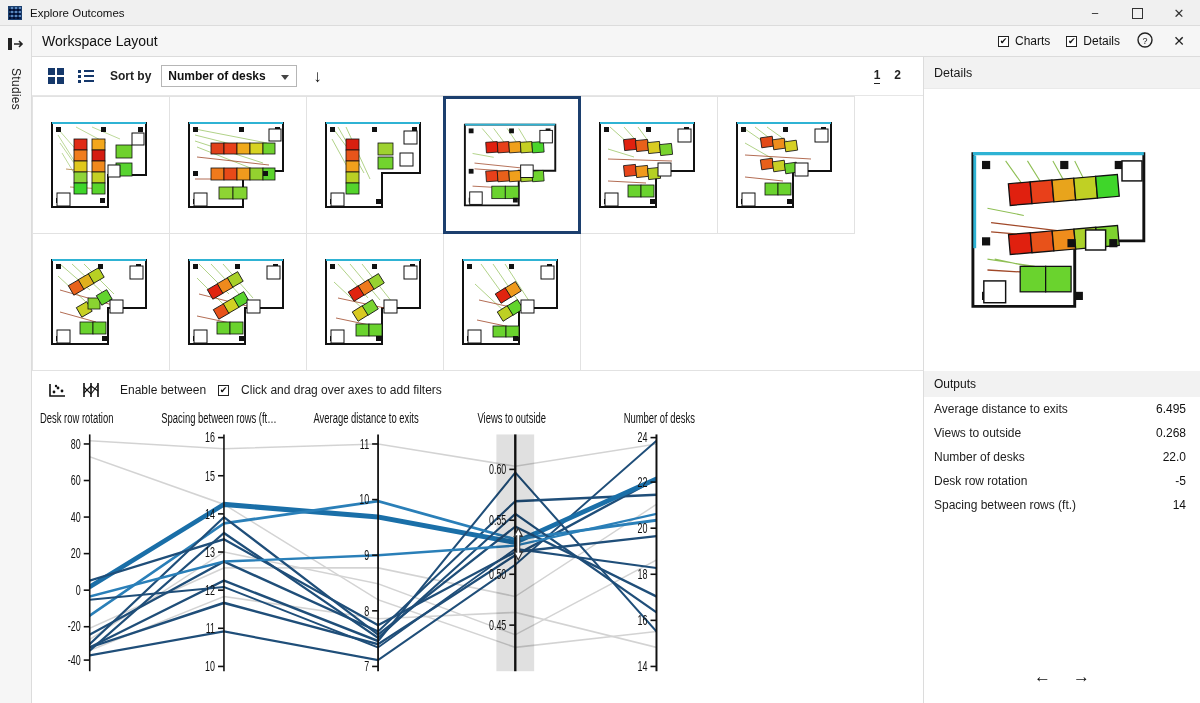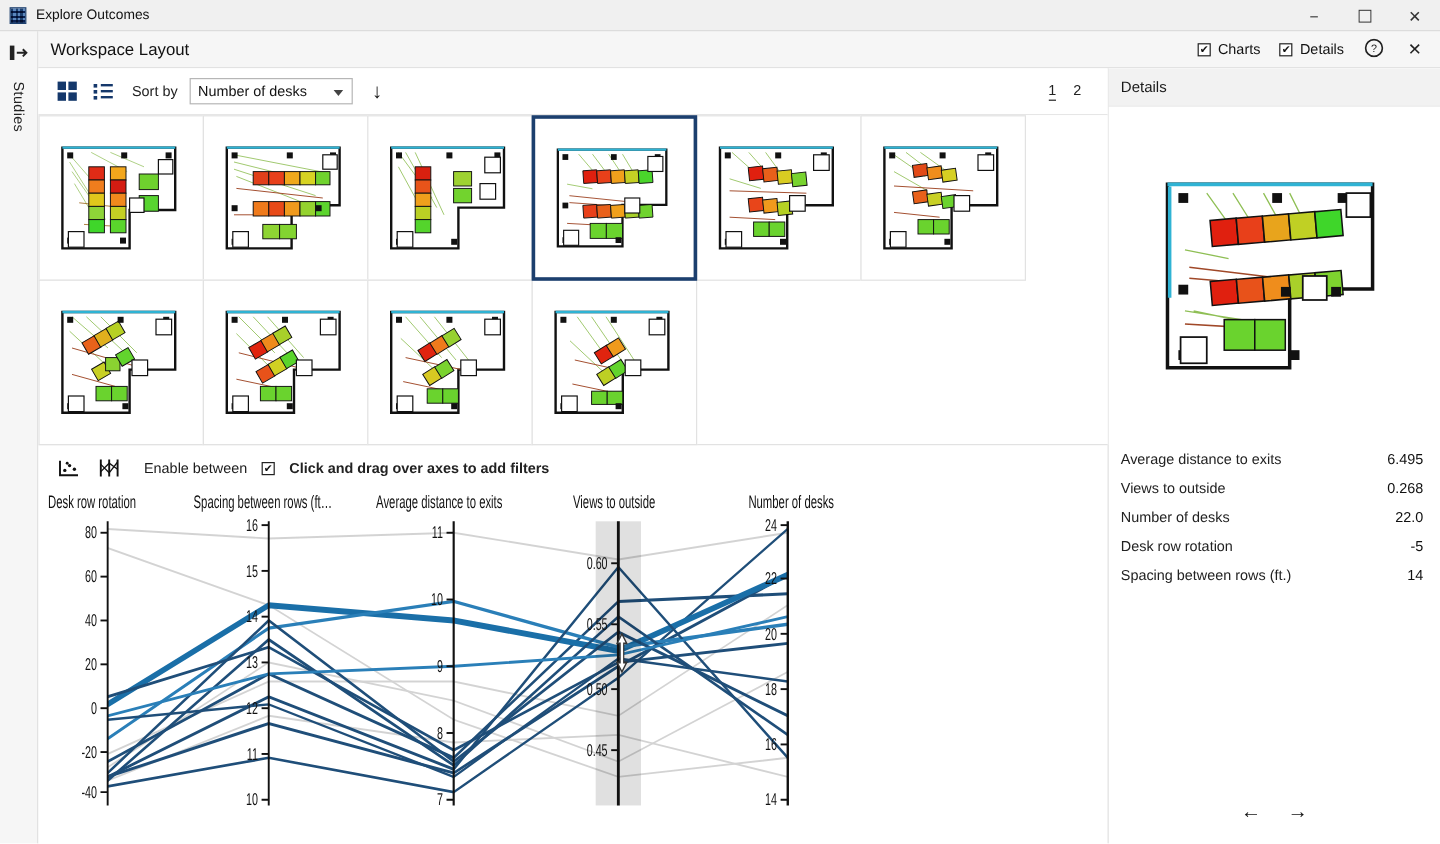--- a/index.html
+++ b/index.html
@@ -87,20 +87,21 @@
   }
 
   
   #toolbar {
     height: 39px;
     display: flex; align-items: center;
     padding: 0 12px 0 14px;
     gap: 10px;
     border-bottom: 1px solid #e6e6e6;
     background: #fff;
+    font-weight: bold;
   }
   .tb-icon {
     width: 20px; height: 20px;
     display: flex; align-items: center; justify-content: center;
     color: #1c3f6e;
   }
   .grid-ico { display: grid; grid-template-columns: 7px 7px; grid-template-rows: 7px 7px; gap: 2px; }
   .grid-ico i { background: #15386b; display: block; }
   .list-ico { display: flex; flex-direction: column; gap: 2px; width: 16px; }
   .list-ico i { display: flex; align-items: center; gap: 3px; }
@@ -162,21 +163,21 @@
   }
   .chart-mode-ico { width: 22px; height: 20px; display: flex; align-items: center; justify-content: center; }
   #filters-label { margin-left: 6px; }
   .cbox {
     width: 11px; height: 11px;
     border: 1px solid #222; background: #fff;
     display: inline-flex; align-items: center; justify-content: center;
     font-size: 9px; color: #111; line-height: 1;
     vertical-align: -1px;
   }
-  #filters-hint { color: #222; font-weight: bold; }
+  #filters-hint { color: #222; }
   #pc-chart { flex: 1; min-height: 0; padding: 0 8px; position: relative; }
   #pc-chart svg { width: 100%; height: 100%; display: block; }
 
   
   #details {
     width: 276px;
     display: flex; flex-direction: column;
     background: #fff;
   }
   #details-header {
@@ -851,20 +852,21 @@
                 <rect x="58" y="57" width="4.5" height="4.5"></rect>
               <rect x="81" y="57" width="4.5" height="4.5"></rect>
                 <rect x="62" y="86" width="4.5" height="4.5"></rect>
             </g>
             <rect x="88" y="14" width="11" height="11" fill="#fff" stroke="#111" stroke-width="0.8"></rect>
             <rect x="68" y="52" width="11" height="11" fill="#fff" stroke="#111" stroke-width="0.8"></rect>
             <rect x="12" y="80" width="12" height="12" fill="#fff" stroke="#111" stroke-width="0.8"></rect>
           </svg>
         </div>
 
+        <div class="section-head">Outputs</div>
         <div class="kv-row">
           <span>Average distance to exits</span>
           <span class="val">6.495</span>
         </div>
         <div class="kv-row">
           <span>Views to outside</span>
           <span class="val">0.268</span>
         </div>
         <div class="kv-row">
           <span>Number of desks</span>

